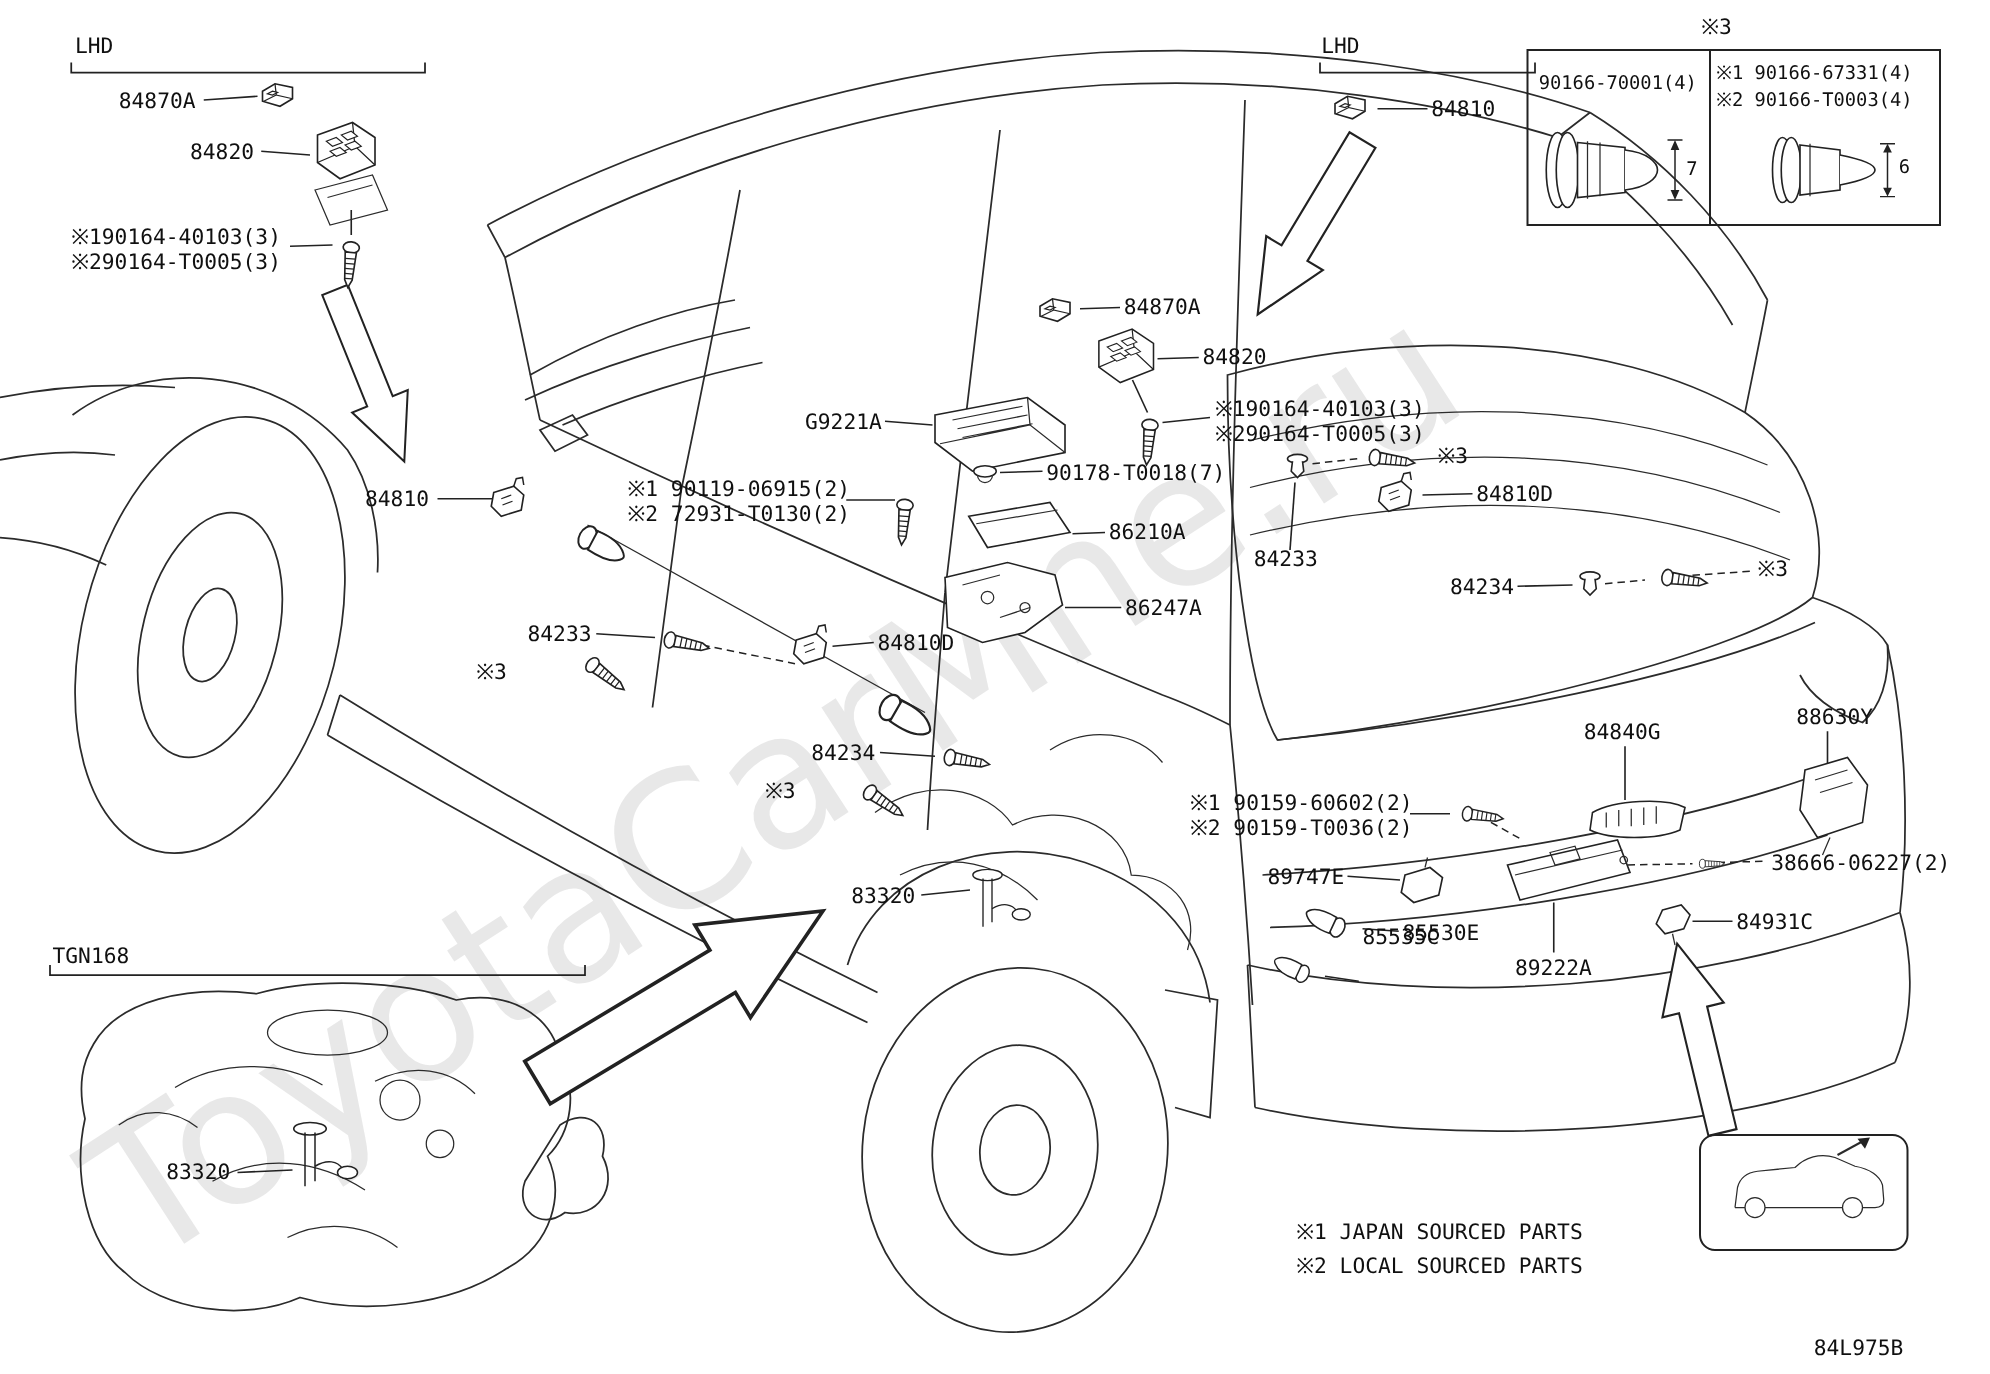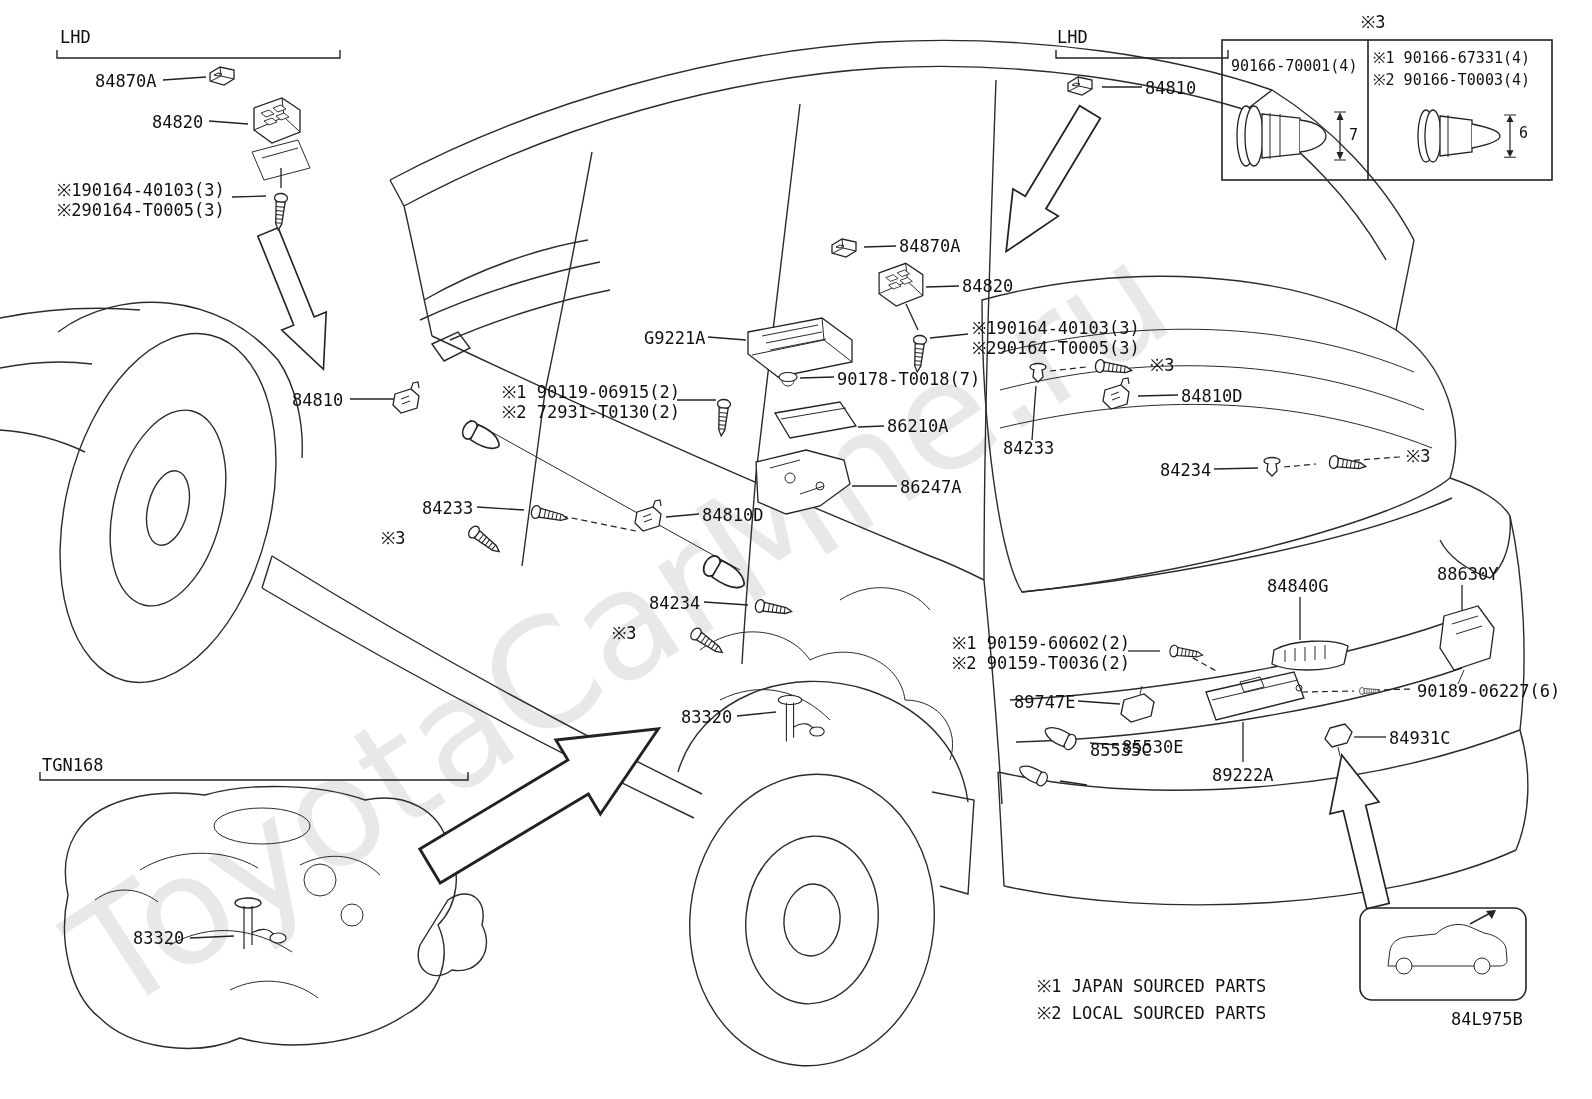--- a/index.html
+++ b/index.html
@@ -317,29 +317,29 @@
 <div class="lbl" style="left:1150px;top:355px">※3</div>
 <div class="lbl" style="left:1181px;top:386px">84810D</div>
 <div class="lbl" style="left:1003px;top:438px">84233</div>
 <div class="lbl" style="left:1160px;top:460px">84234</div>
 <div class="lbl" style="left:1406px;top:446px">※3</div>
 
 <div class="lbl" style="left:1437px;top:564px">88630Y</div>
 <div class="lbl" style="left:1267px;top:576px">84840G</div>
 <div class="lbl" style="left:952px;top:633px">※1 90159-60602(2)</div>
 <div class="lbl" style="left:952px;top:653px">※2 90159-T0036(2)</div>
-<div class="lbl" style="left:1417px;top:681px">90189-06227(6)</div>
+<div class="lbl" style="left:1417px;top:681px">38666-06227(2)</div>
 <div class="lbl" style="left:1014px;top:692px">89747E</div>
 <div class="lbl" style="left:1122px;top:737px">85530E</div>
 <div class="lbl" style="left:1090px;top:740px">85535C</div>
 <div class="lbl" style="left:1212px;top:765px">89222A</div>
 <div class="lbl" style="left:1389px;top:728px">84931C</div>
 
 <div class="lbl" style="left:1037px;top:976px">※1 JAPAN SOURCED PARTS</div>
 <div class="lbl" style="left:1037px;top:1003px">※2 LOCAL SOURCED PARTS</div>
-<div class="lbl" style="left:1451px;top:1009px">84L975B</div>
+<div class="lbl" style="left:1451px;top:1069px">84L975B</div>
 
 <div class="lbl" style="left:1361px;top:12px">※3</div>
 <div class="lbl small" style="left:1231px;top:57px">90166-70001(4)</div>
 <div class="lbl small" style="left:1373px;top:49px">※1 90166-67331(4)</div>
 <div class="lbl small" style="left:1373px;top:71px">※2 90166-T0003(4)</div>
 <div class="lbl small" style="left:1349px;top:126px">7</div>
 <div class="lbl small" style="left:1519px;top:124px">6</div>
 
 </body></html>

